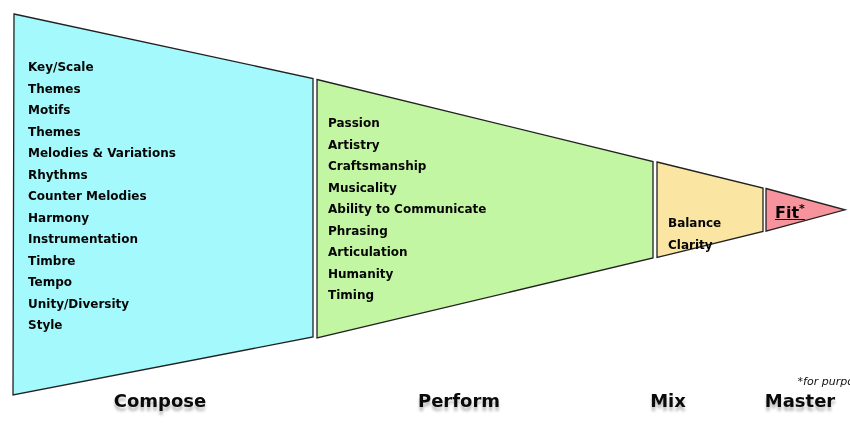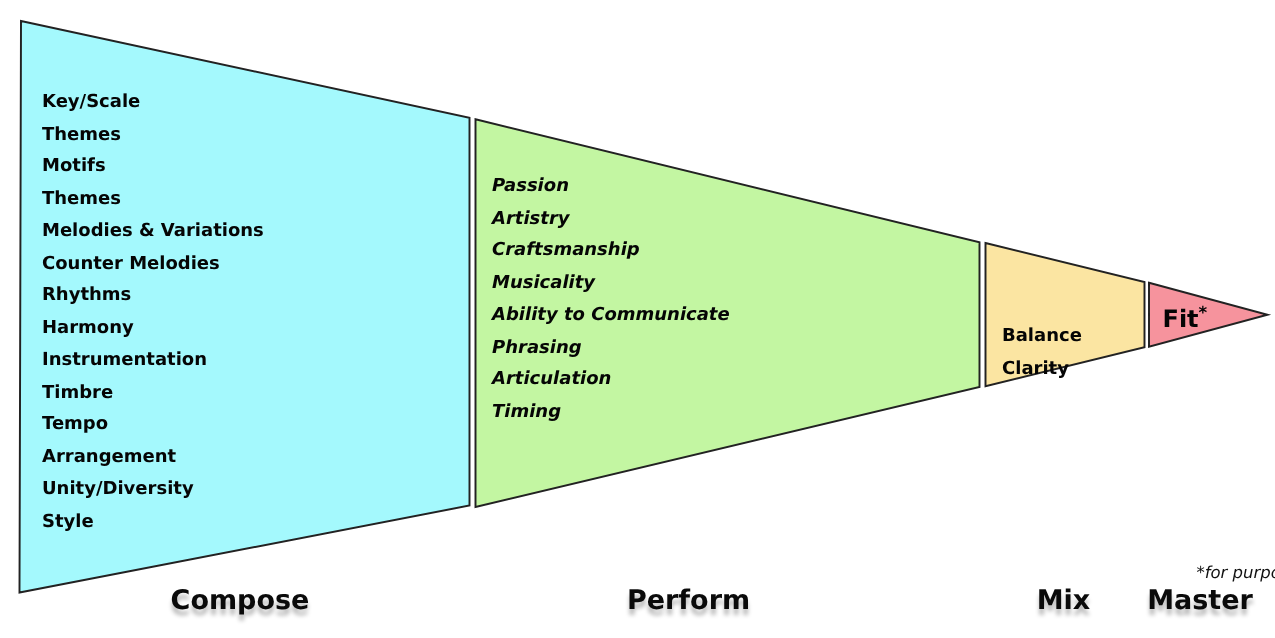--- a/index.html
+++ b/index.html
@@ -13,37 +13,37 @@
   #funnel-svg{position:absolute;left:0;top:0;}
   .item-list{
     position:absolute;
     font-weight:bold;
     font-size:12px;
     line-height:21.5px;
     color:#050505;
     white-space:nowrap;
   }
   .list-compose{left:28px;top:57px;}
-  .list-perform{left:328px;top:113px;font-style:italic;}
+  .list-perform{left:328px;top:113px;}
   .list-mix{left:668px;top:189px;margin-top:24px;}
-  .list-master{left:775px;top:198px;font-size:16px;line-height:21.5px;}
+  .list-master{left:775px;top:198px;font-size:16px;line-height:21.5px;text-decoration:underline;}
   .list-master sup{font-size:11px;}
   .stage-label{
     position:absolute;
     top:390px;
     transform:translateX(-50%);
     font-weight:bold;
     font-size:18px;
     color:#0a0a0a;
     white-space:nowrap;
     text-shadow:0 4px 3px rgba(0,0,0,0.28);
   }
   .label-compose{left:160px;}
   .label-perform{left:459px;}
-  .label-mix{left:709px;}
+  .label-mix{left:668px;}
   .label-master{left:800px;}
   .footnote{
     position:absolute;
     left:832px;top:375px;
     transform:translateX(-50%);
     font-size:11px;
     font-weight:normal;
     color:#111111;
     white-space:nowrap;
     font-style:italic;
@@ -60,39 +60,39 @@
     <polygon points="657,162 763,188 763,231.5 657,257.5" stroke="#222222" stroke-width="1.3" fill="#fbe5a2"></polygon>
     <polygon points="766,188.5 845,209.8 766,231.2" stroke="#222222" stroke-width="1.3" fill="#f6939d"></polygon>
   </svg>
 
   <div class="item-list list-compose">
     <div>Key/Scale</div>
     <div>Themes</div>
     <div>Motifs</div>
     <div>Themes</div>
     <div>Melodies &amp; Variations</div>
+    <div>Rhythms</div>
     <div>Counter Melodies</div>
-    <div>Rhythms</div>
     <div>Harmony</div>
     <div>Instrumentation</div>
     <div>Timbre</div>
     <div>Tempo</div>
-    <div>Arrangement</div>
     <div>Unity/Diversity</div>
     <div>Style</div>
   </div>
 
   <div class="item-list list-perform">
     <div>Passion</div>
     <div>Artistry</div>
     <div>Craftsmanship</div>
     <div>Musicality</div>
     <div>Ability to Communicate</div>
     <div>Phrasing</div>
     <div>Articulation</div>
+    <div>Humanity</div>
     <div>Timing</div>
   </div>
 
   <div class="item-list list-mix">
     <div>Balance</div>
     <div>Clarity</div>
   </div>
 
   <div class="item-list list-master">
     <div><span>Fit</span><sup>*</sup></div>

